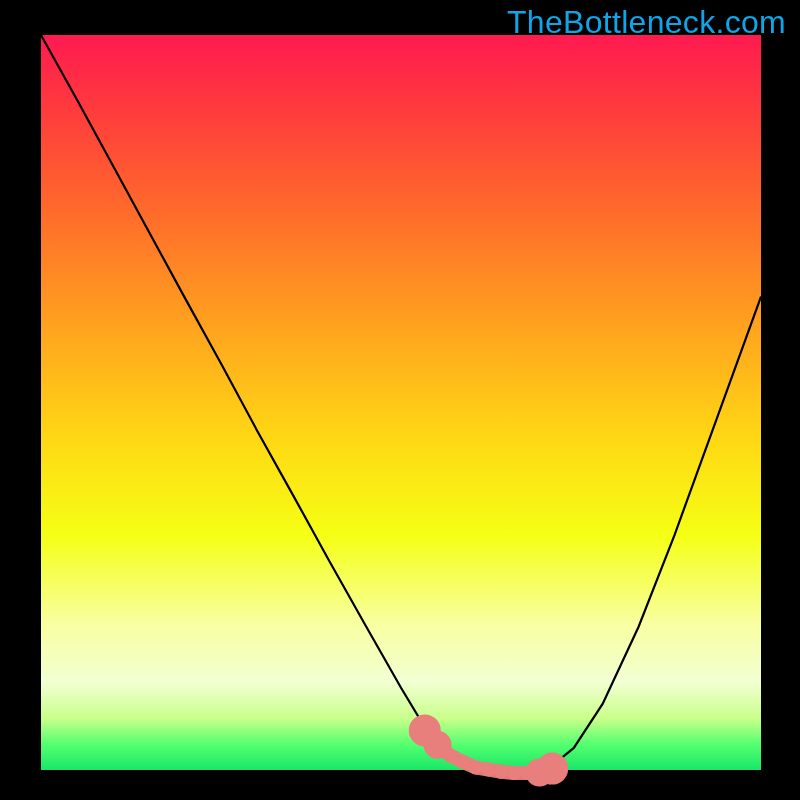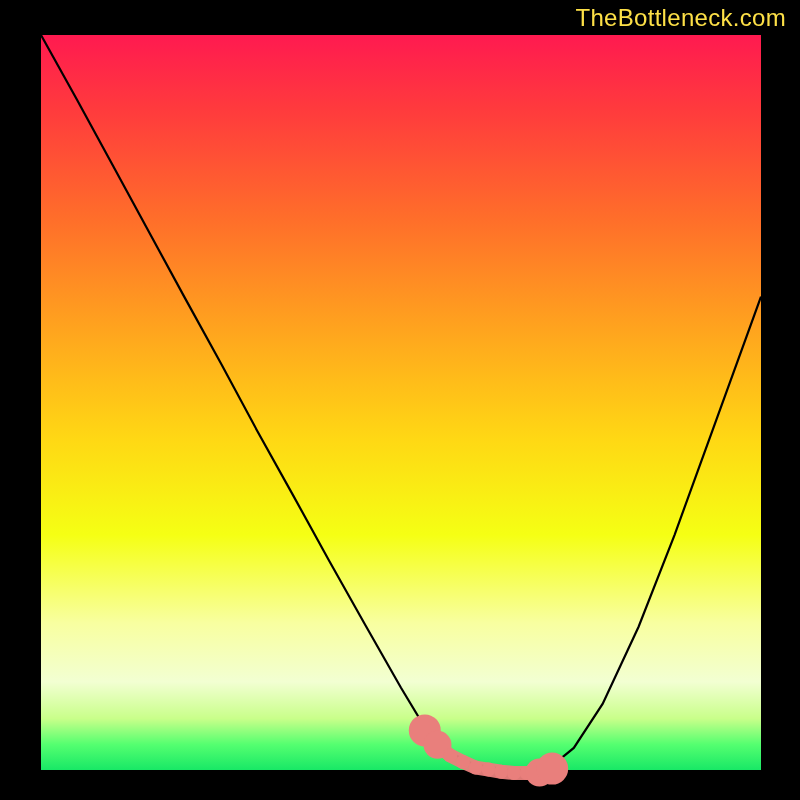--- a/index.html
+++ b/index.html
@@ -8,22 +8,22 @@
     height: 800px;
     background: #000;
     position: relative;
     overflow: hidden;
     font-family: Arial, Helvetica, sans-serif;
   }
   .watermark {
     position: absolute;
     top: 4px;
     right: 14px;
-    color: #fde047;
-    font-size: 24px;
+    color: #0ea5e9;
+    font-size: 32px;
     font-weight: 500;
     letter-spacing: 0.3px;
     z-index: 10;
   }
   .plot-frame {
     position: absolute;
     background: #000;
   }
   .plot-inner {
     position: absolute;

